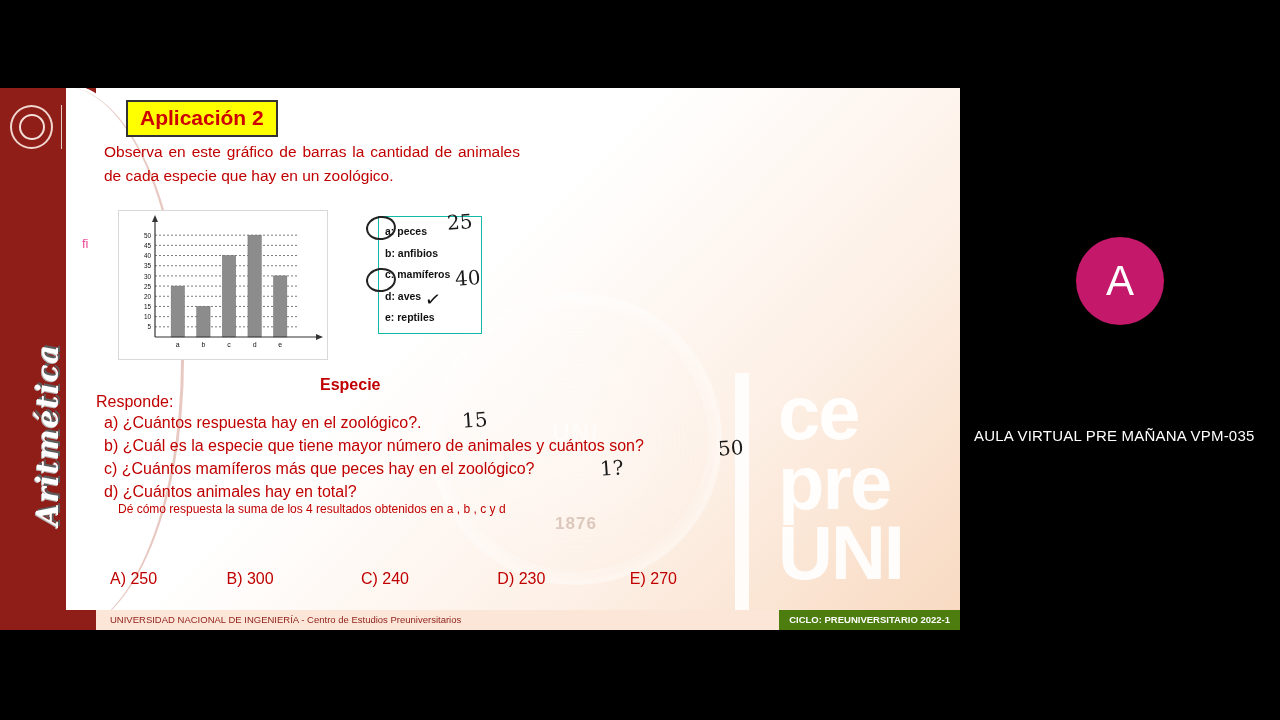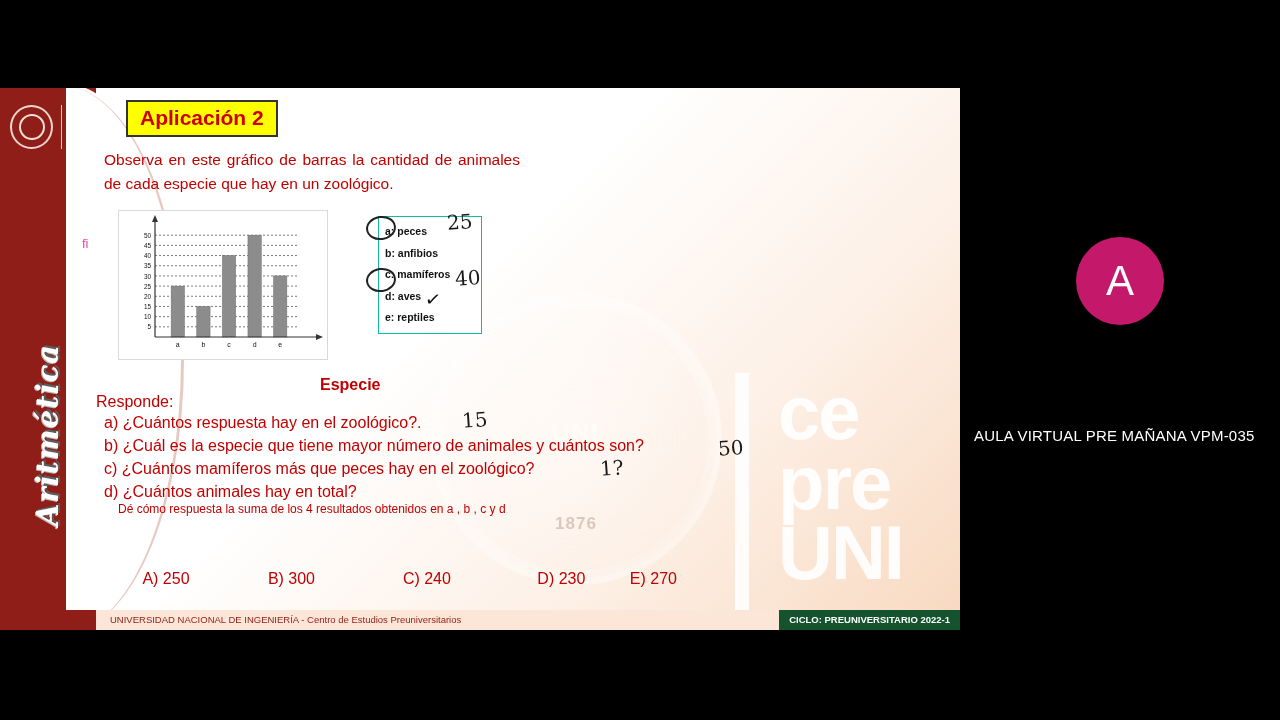--- a/index.html
+++ b/index.html
@@ -203,21 +203,20 @@
 
   .intro {
     position: absolute;
     left: 104px;
     top: 52px;
     width: 416px;
     color: #c00000;
     font-size: 15.5px;
     line-height: 1.55;
     text-align: justify;
-    margin-top: 8px;
   }
 
   
   .chart-wrap {
     position: absolute;
     left: 118px;
     top: 122px;
     width: 208px;
     height: 148px;
     background: #ffffff;
@@ -302,21 +301,21 @@
     font-size: 12px;
   }
   .alts {
     position: absolute;
     left: 110px;
     top: 438px;
     width: 640px;
     color: #c00000;
     font-size: 16px;
   }
-  .alts span { display: inline-block; text-align: center; }
+  .alts span { display: inline-block; }
 
   
   .footer {
     position: absolute;
     left: 96px;
     bottom: 0;
     width: 864px;
     height: 20px;
     background: #fbe6d8;
   }
@@ -325,21 +324,21 @@
     left: 14px;
     top: 4px;
     font-size: 9.5px;
     color: #8f1d18;
   }
   .footer-right {
     position: absolute;
     right: 0;
     top: 0;
     height: 20px;
-    background: #14532d;
+    background: #4d7c0f;
     color: #fff;
     font-size: 9.5px;
     font-weight: bold;
     padding: 4px 10px 0 10px;
     box-sizing: border-box;
   }
   .footer-strip-bottom {
     position: absolute;
     left: 0;
     bottom: 0;

